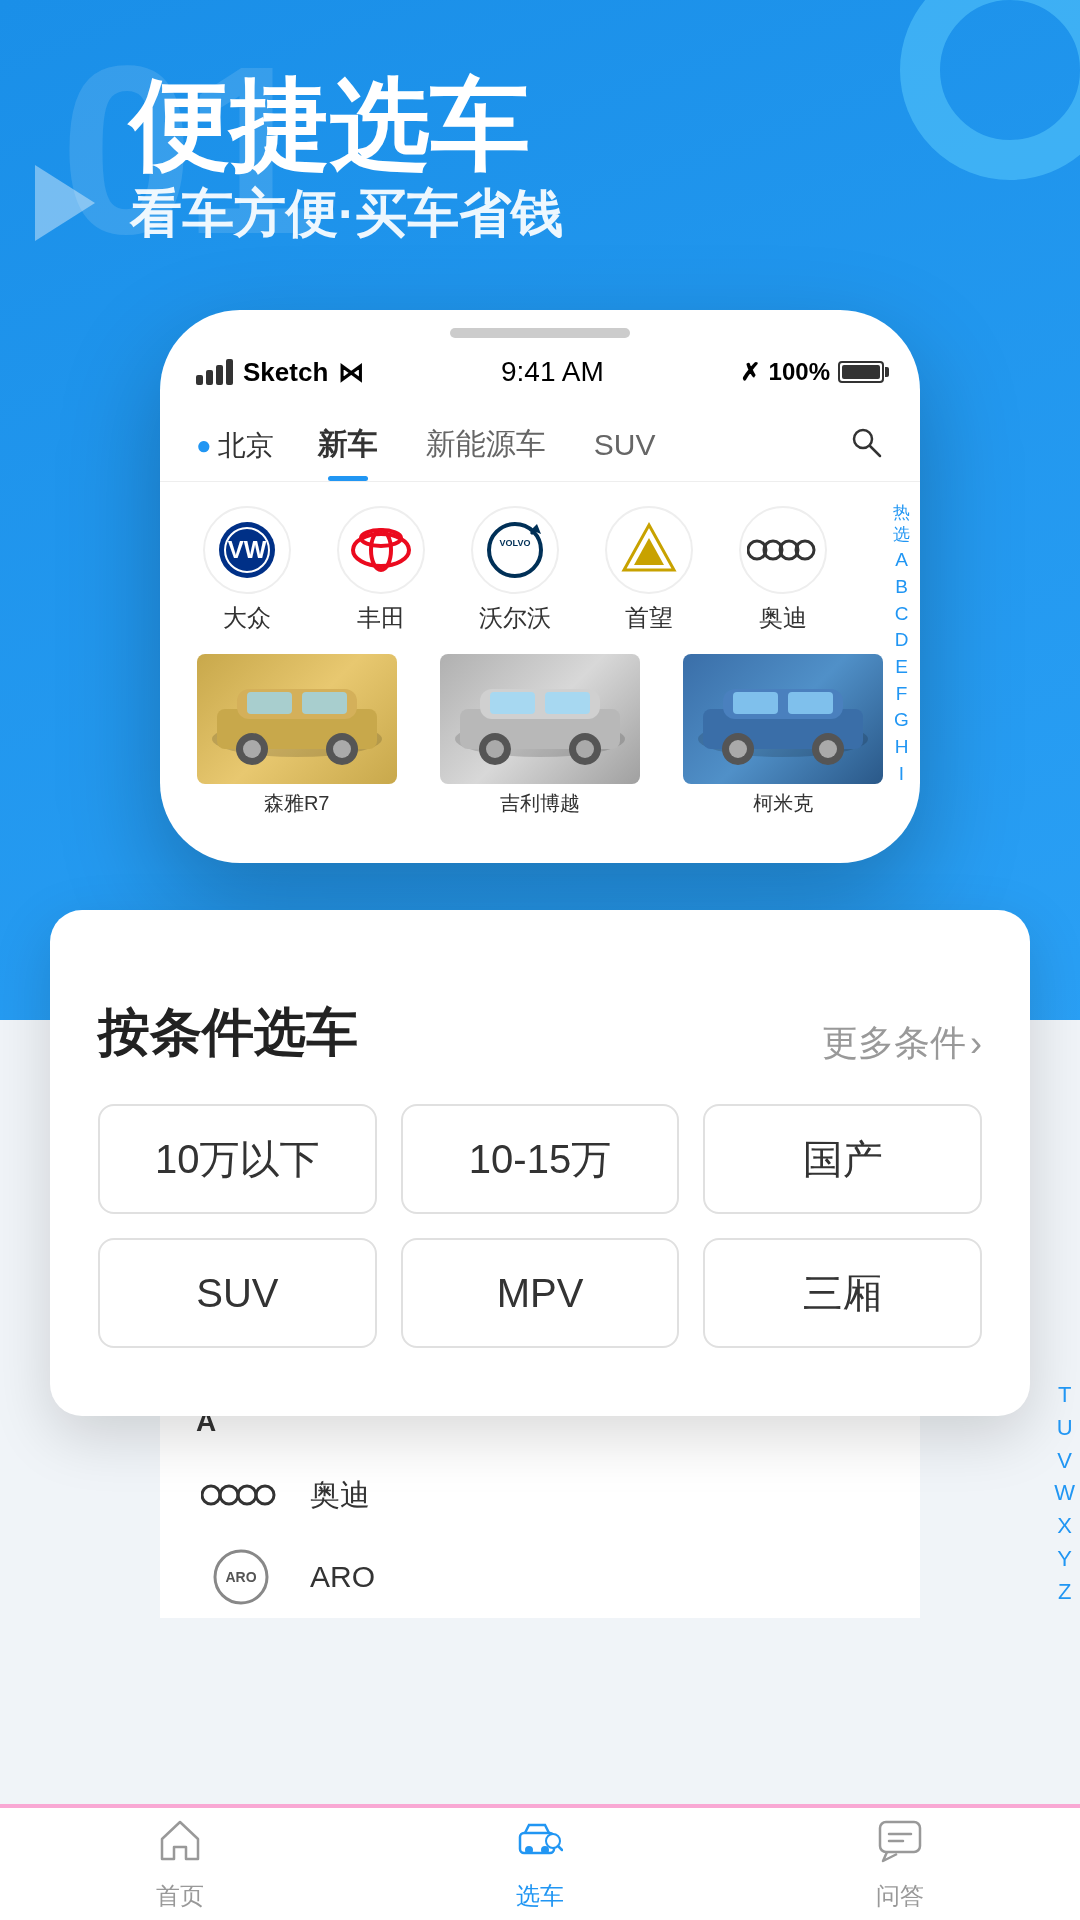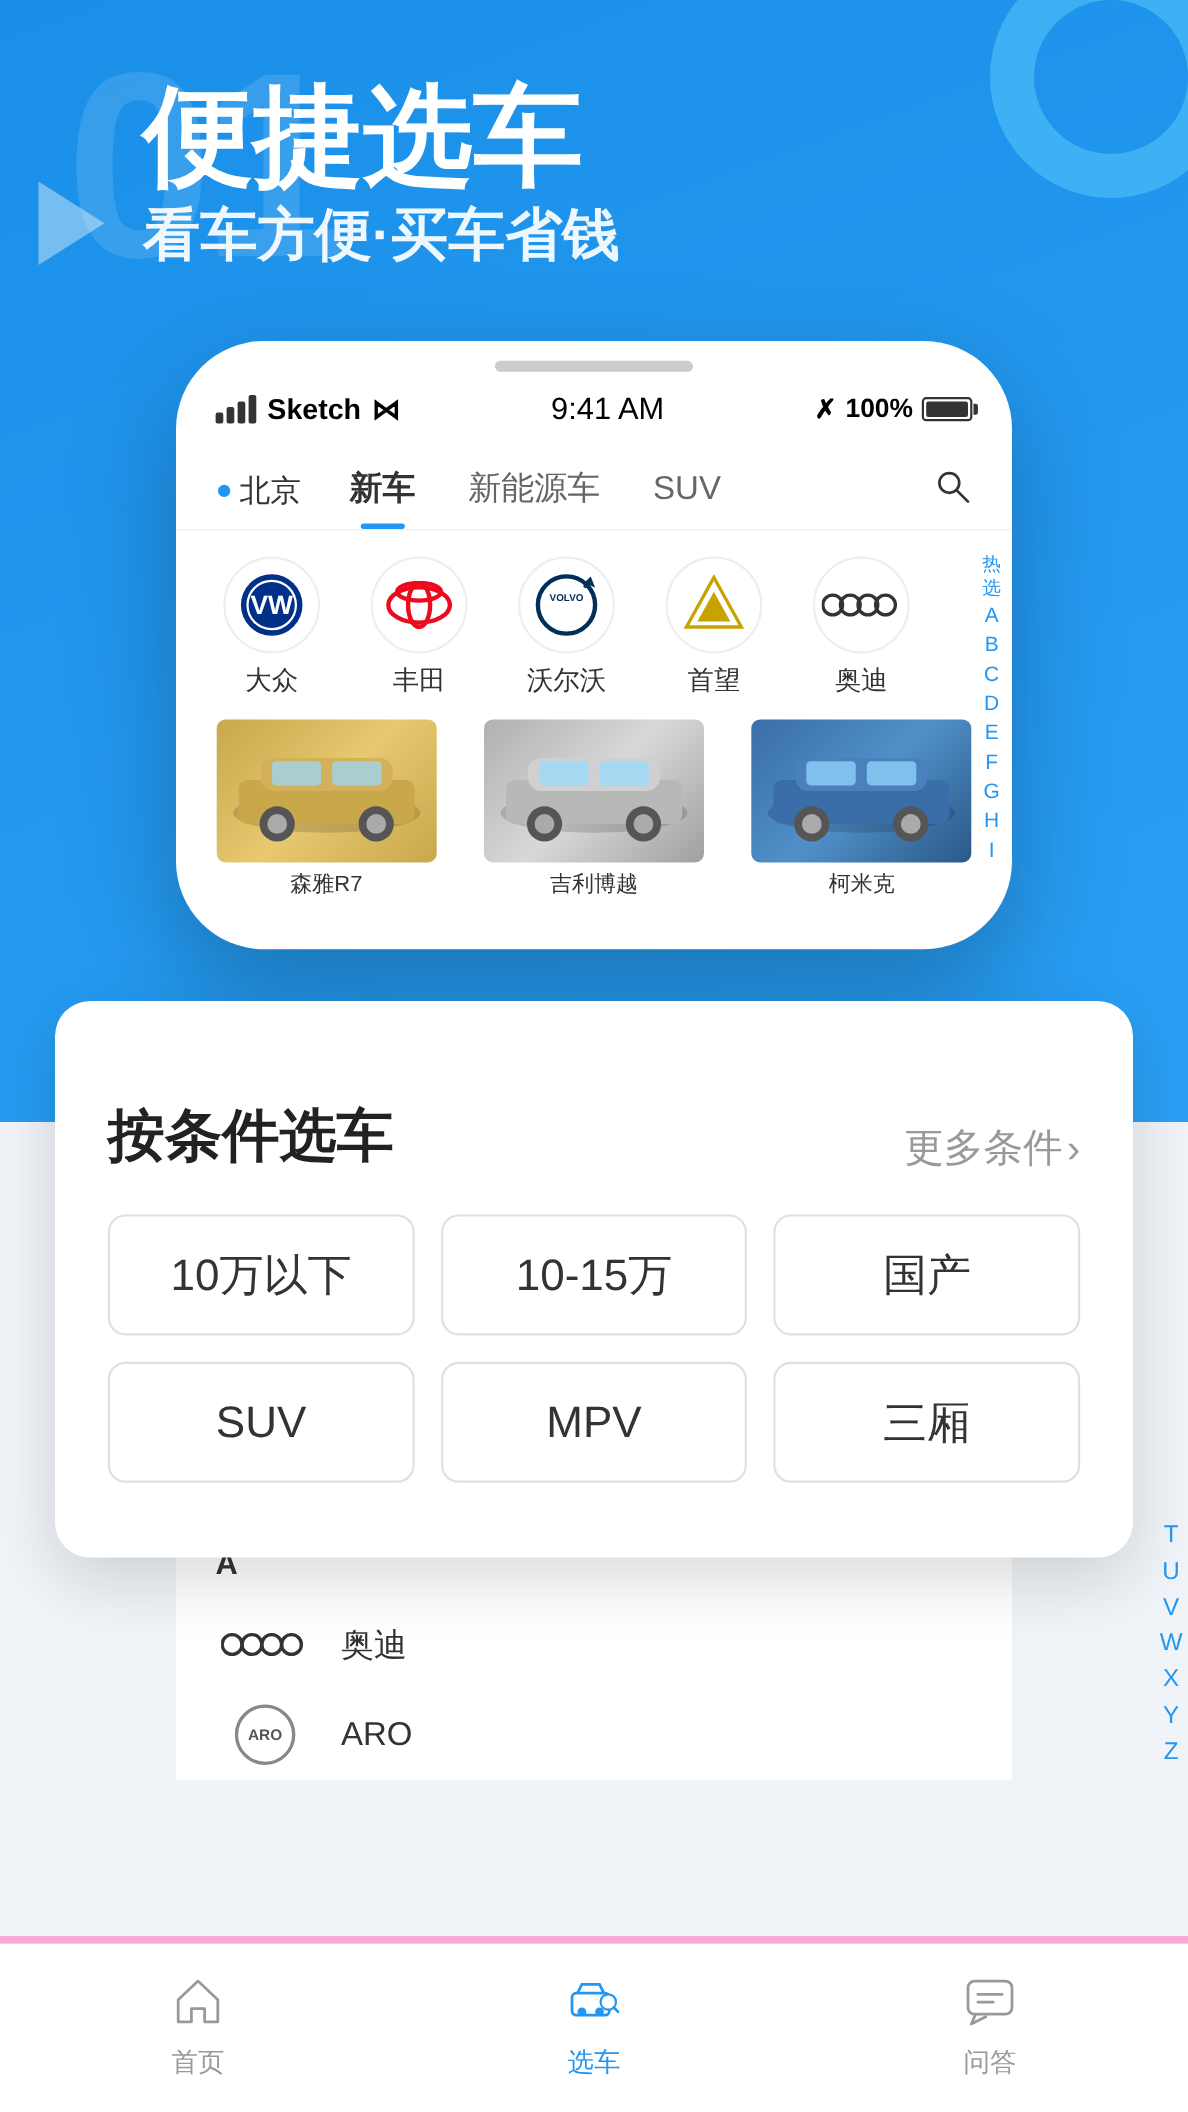--- a/index.html
+++ b/index.html
@@ -418,23 +418,23 @@
       color: #2196f3;
       line-height: 1.4;
     }
 
     
     .tab-bar {
       position: absolute;
       bottom: 0;
       left: 0;
       right: 0;
-      height: 160px;
+      height: 116px;
       background: white;
-      border-top: 7px solid #f9a8d4;
+      border-top: 4px solid #f9a8d4;
       display: flex;
       z-index: 50;
     }
 
     .tab-bar-item {
       flex: 1;
       display: flex;
       flex-direction: column;
       align-items: center;
       justify-content: center;

